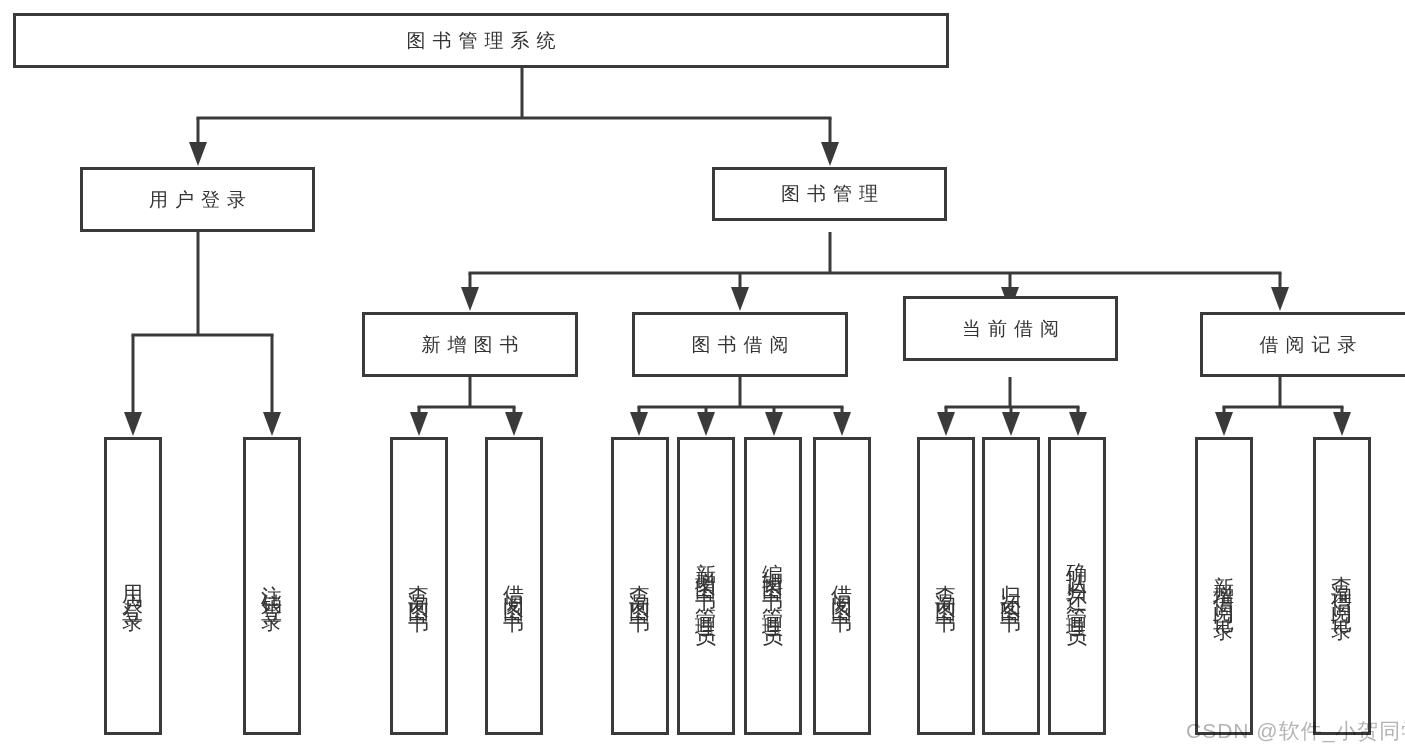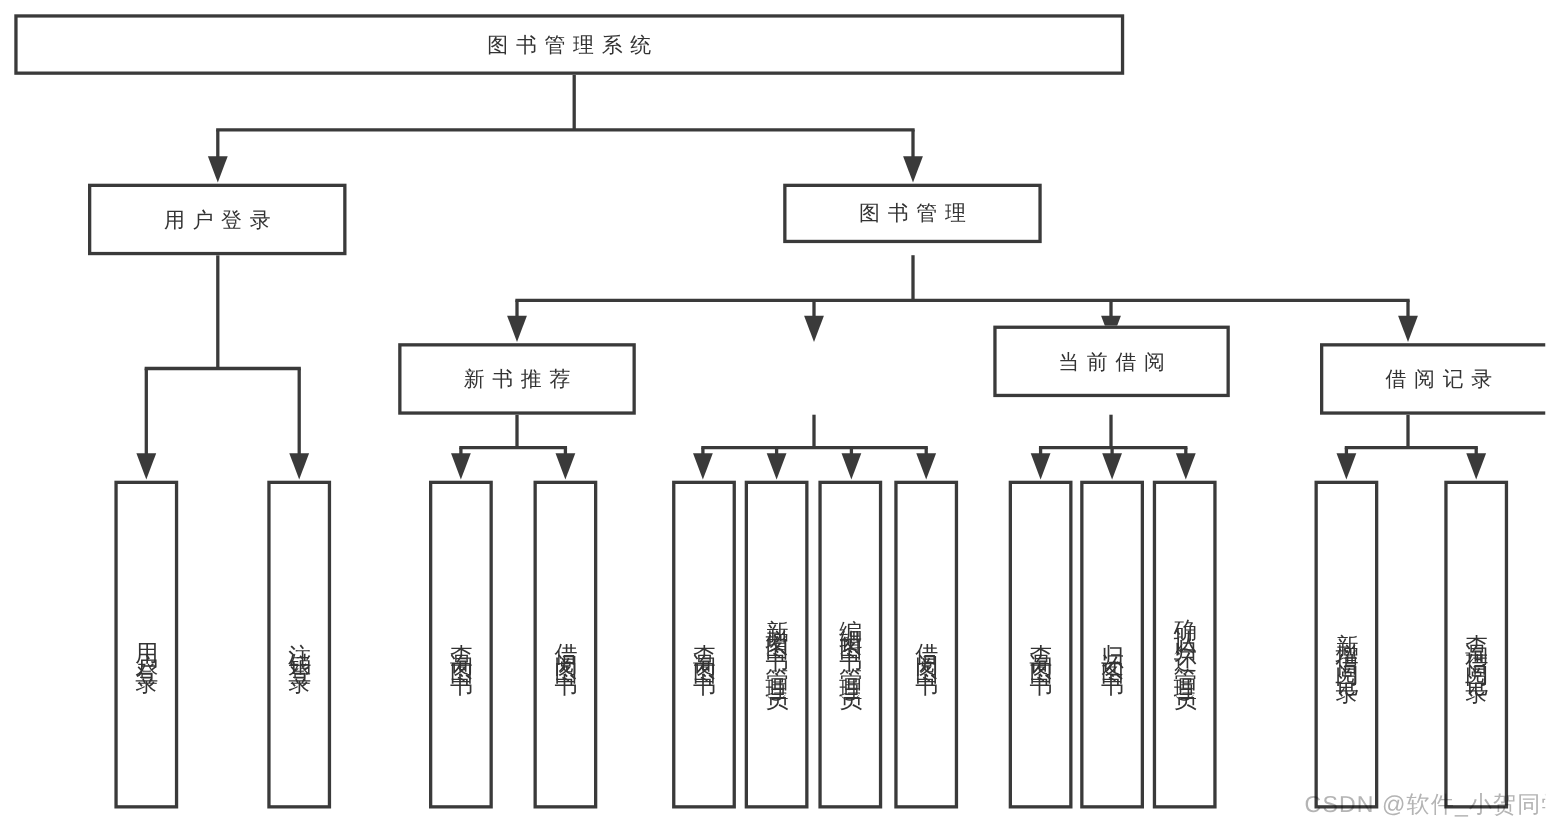--- a/index.html
+++ b/index.html
@@ -12,21 +12,21 @@
     position:absolute; box-sizing:border-box; background:#ffffff;
     border:3px solid #3a3a3a; color:#333333; z-index:1;
     display:flex; align-items:center; justify-content:center;
   }
   .hlabel { font-size:19px; letter-spacing:7px; text-indent:7px; white-space:nowrap; }
   .leaf .vlabel {
     writing-mode:vertical-rl; text-orientation:mixed;
     font-size:21px; letter-spacing:9px; line-height:1.0; color:#333333;
   }
   
-  #node-root            { left:13px;  top:13px;  width:1009px; height:55px; }
+  #node-root            { left:13px;  top:13px;  width:936px; height:55px; }
   #node-user-login      { left:80px;  top:167px; width:235px;  height:65px; }
   #node-book-management { left:712px; top:167px; width:235px;  height:54px; }
   #node-new-book-recommend { left:362px;  top:312px; width:216px; height:65px; }
   #node-book-borrowing     { left:632px;  top:312px; width:216px; height:65px; }
   #node-current-borrowing  { left:903px;  top:296px; width:215px; height:65px; }
   #node-borrowing-records  { left:1172px; top:312px; width:216px; height:65px;margin-left:28px; }
   .leaf { top:437px; width:58px; height:298px; }
   #leaf-0  { left:104px; }  #leaf-1  { left:243px; }
   #leaf-2  { left:390px; }  #leaf-3  { left:485px; }
   #leaf-4  { left:611px; }  #leaf-5  { left:677px; }
@@ -116,21 +116,24 @@
   </div>
 
   <div class="box" id="node-user-login">
     <span class="hlabel">用户登录</span>
   </div>
   <div class="box" id="node-book-management">
     <span class="hlabel">图书管理</span>
   </div>
 
   <div class="box" id="node-new-book-recommend">
-    <span class="hlabel">新书推荐</span>
+    <span class="hlabel">新增图书</span>
+  </div>
+  <div class="box" id="node-book-borrowing">
+    <span class="hlabel">图书借阅</span>
   </div>
   <div class="box" id="node-current-borrowing">
     <span class="hlabel">当前借阅</span>
   </div>
   <div class="box" id="node-borrowing-records">
     <span class="hlabel">借阅记录</span>
   </div>
 
   <div class="box leaf" id="leaf-0">
     <span class="vlabel">用户登录</span>

